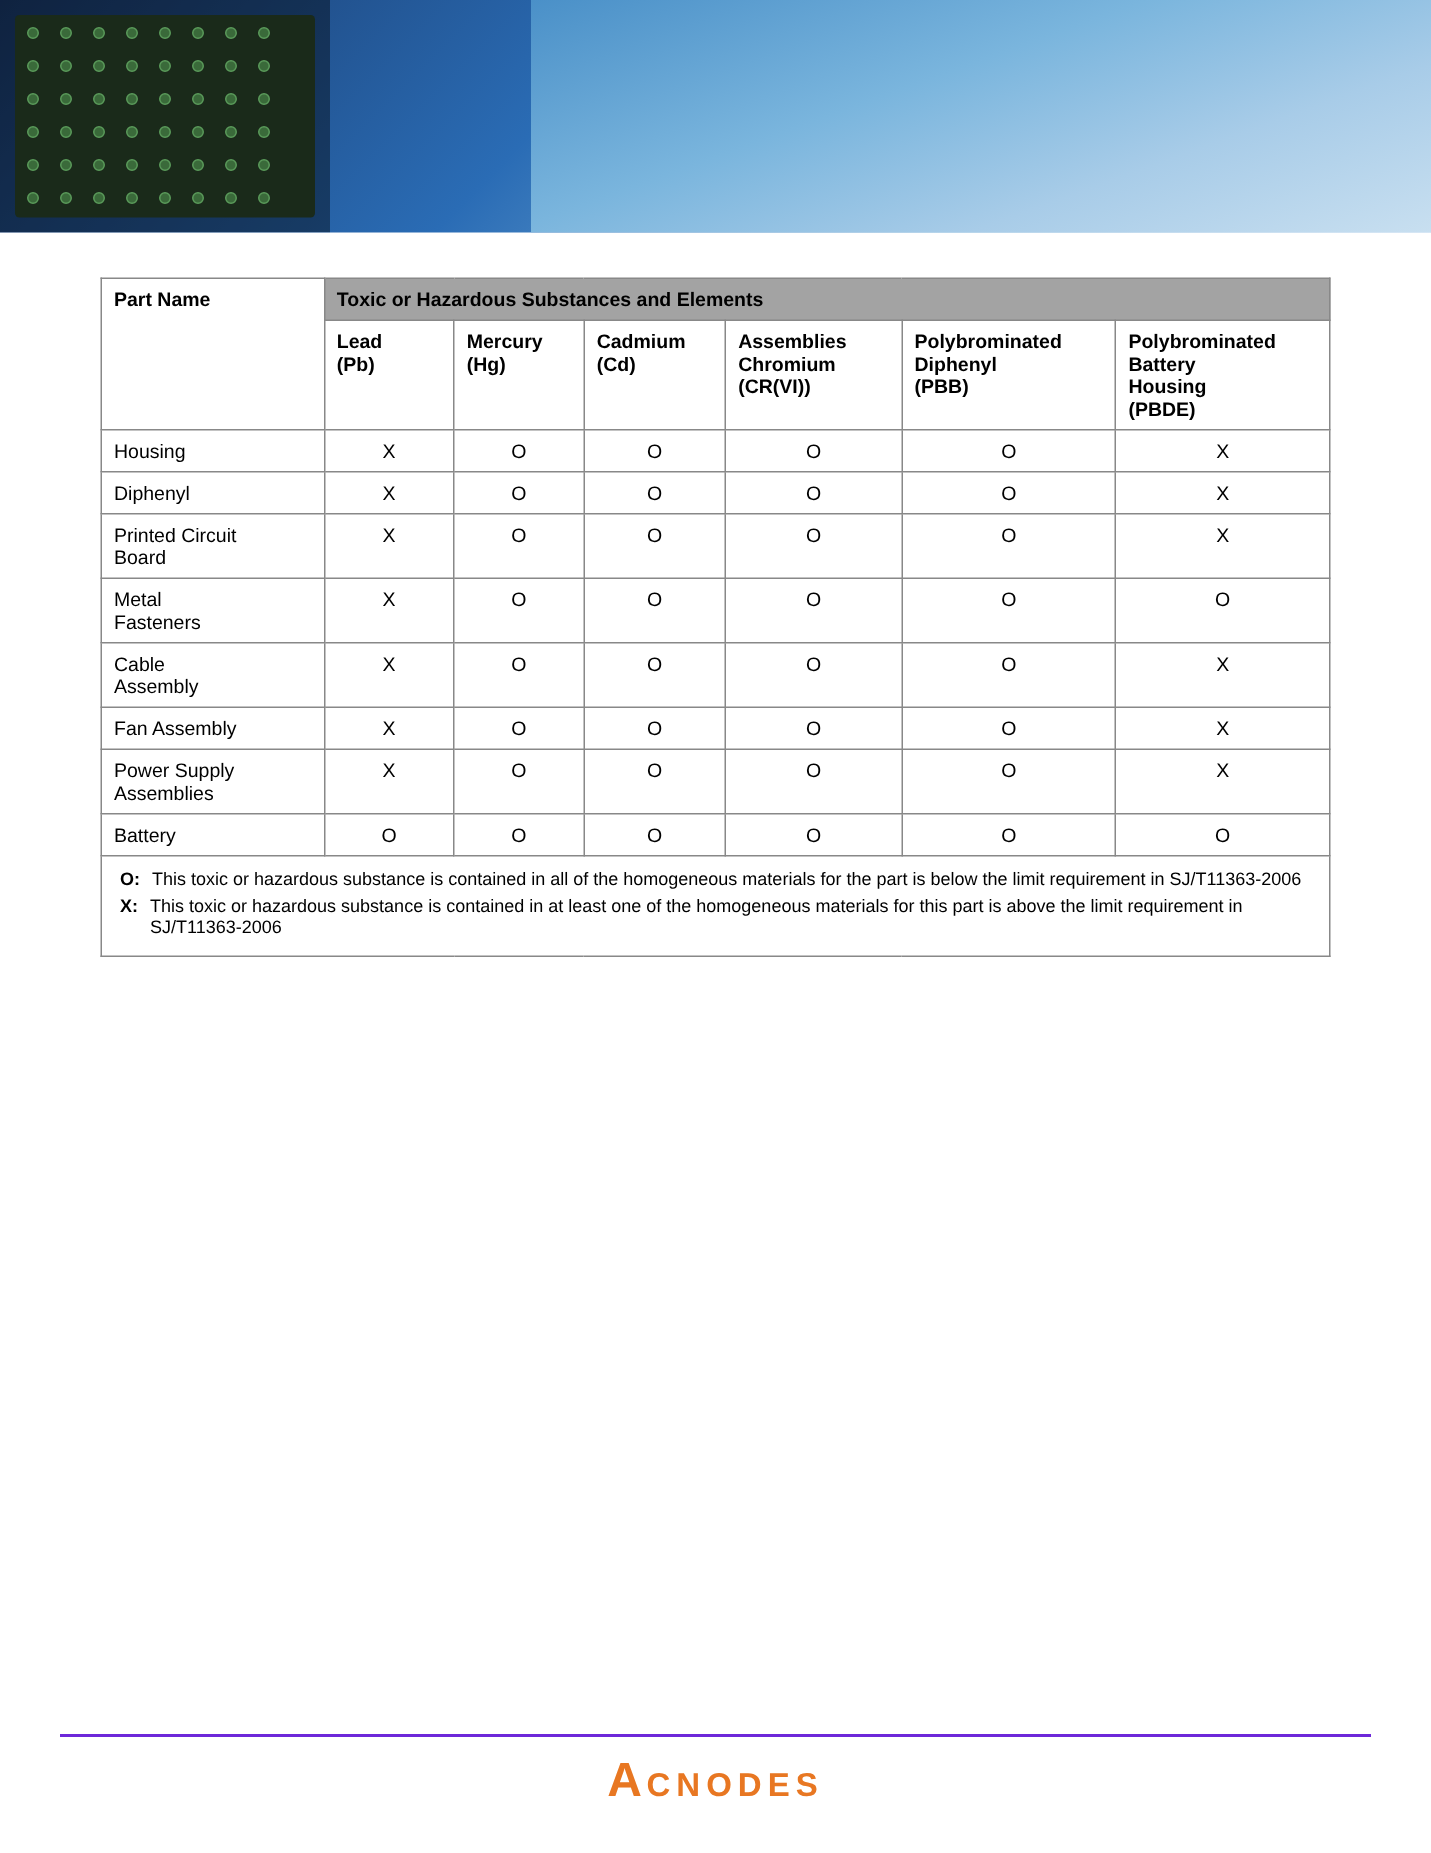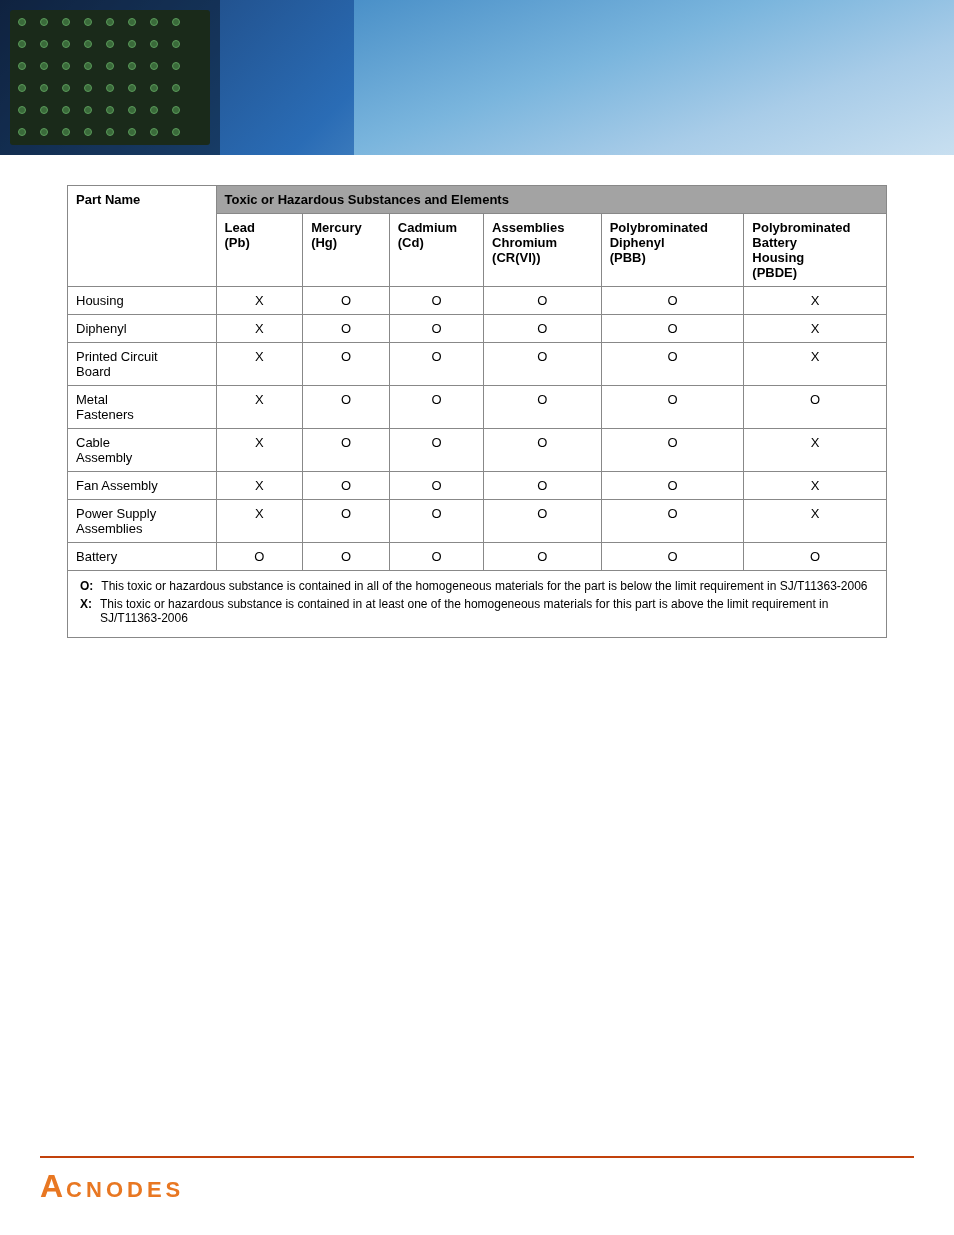--- a/index.html
+++ b/index.html
@@ -123,22 +123,23 @@
       font-weight: bold;
       white-space: nowrap;
     }
 
     
     .page-footer {
       position: absolute;
       bottom: 30px;
       left: 40px;
       right: 40px;
-      border-top: 2px solid #c2410c;
+      border-top: 2px solid #6d28d9;
       padding-top: 10px;
+      text-align: center;
     }
     .logo-text {
       font-size: 28px;
       font-weight: bold;
       color: #e87722;
       font-family: Arial, sans-serif;
       letter-spacing: 3px;
     }
     .logo-a {
       font-size: 32px;

